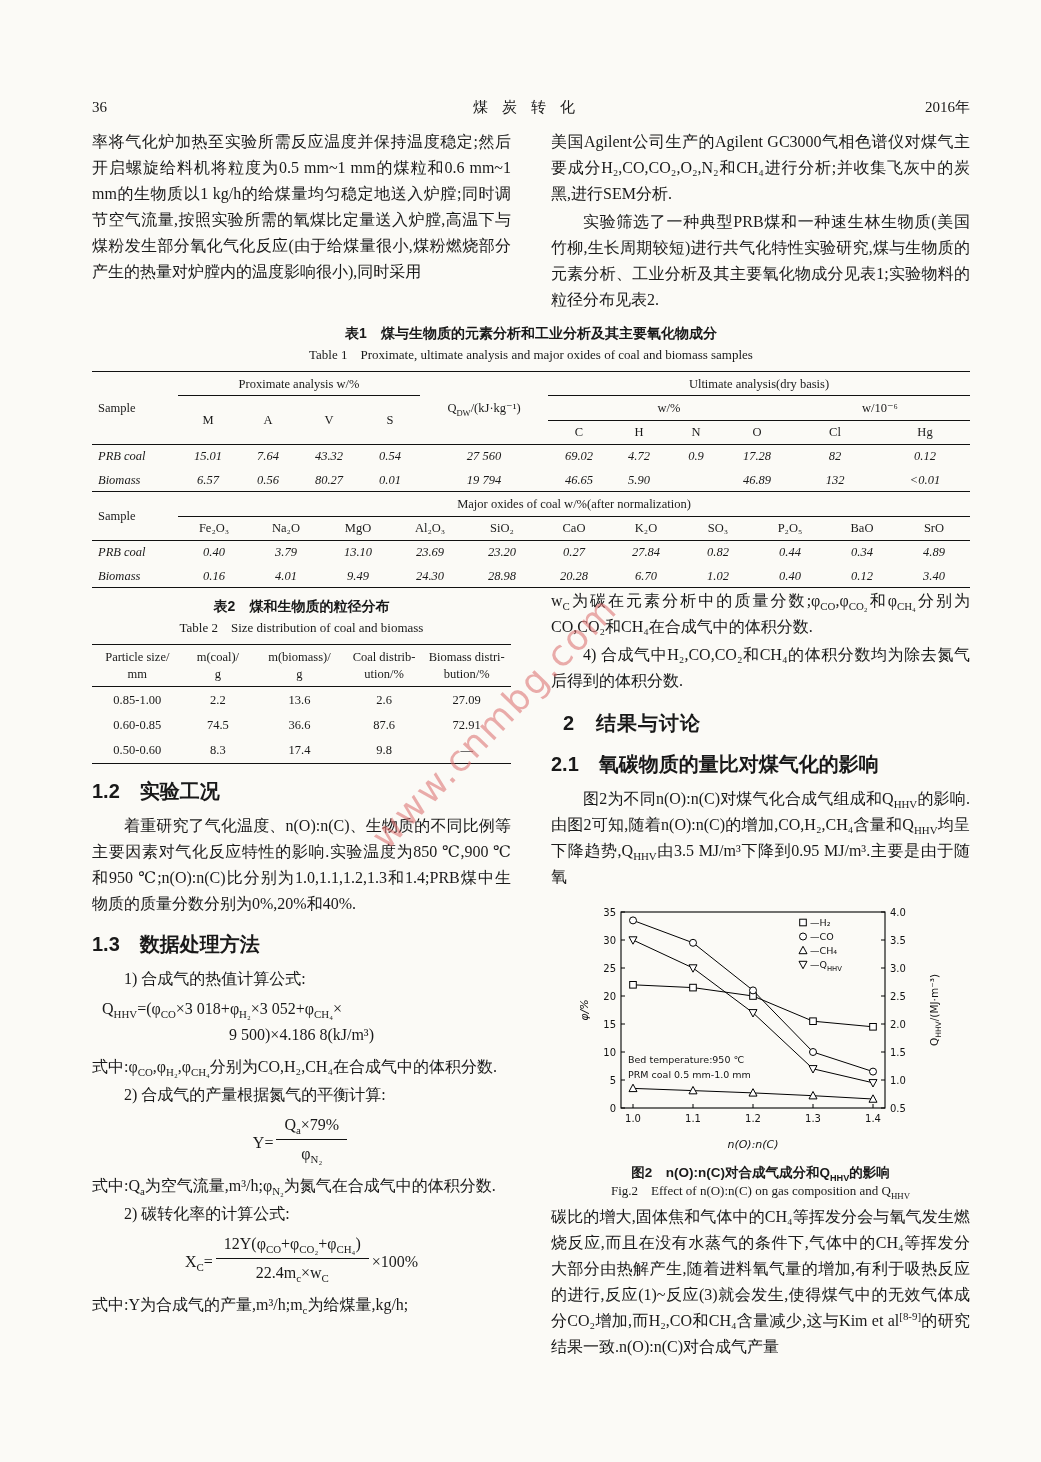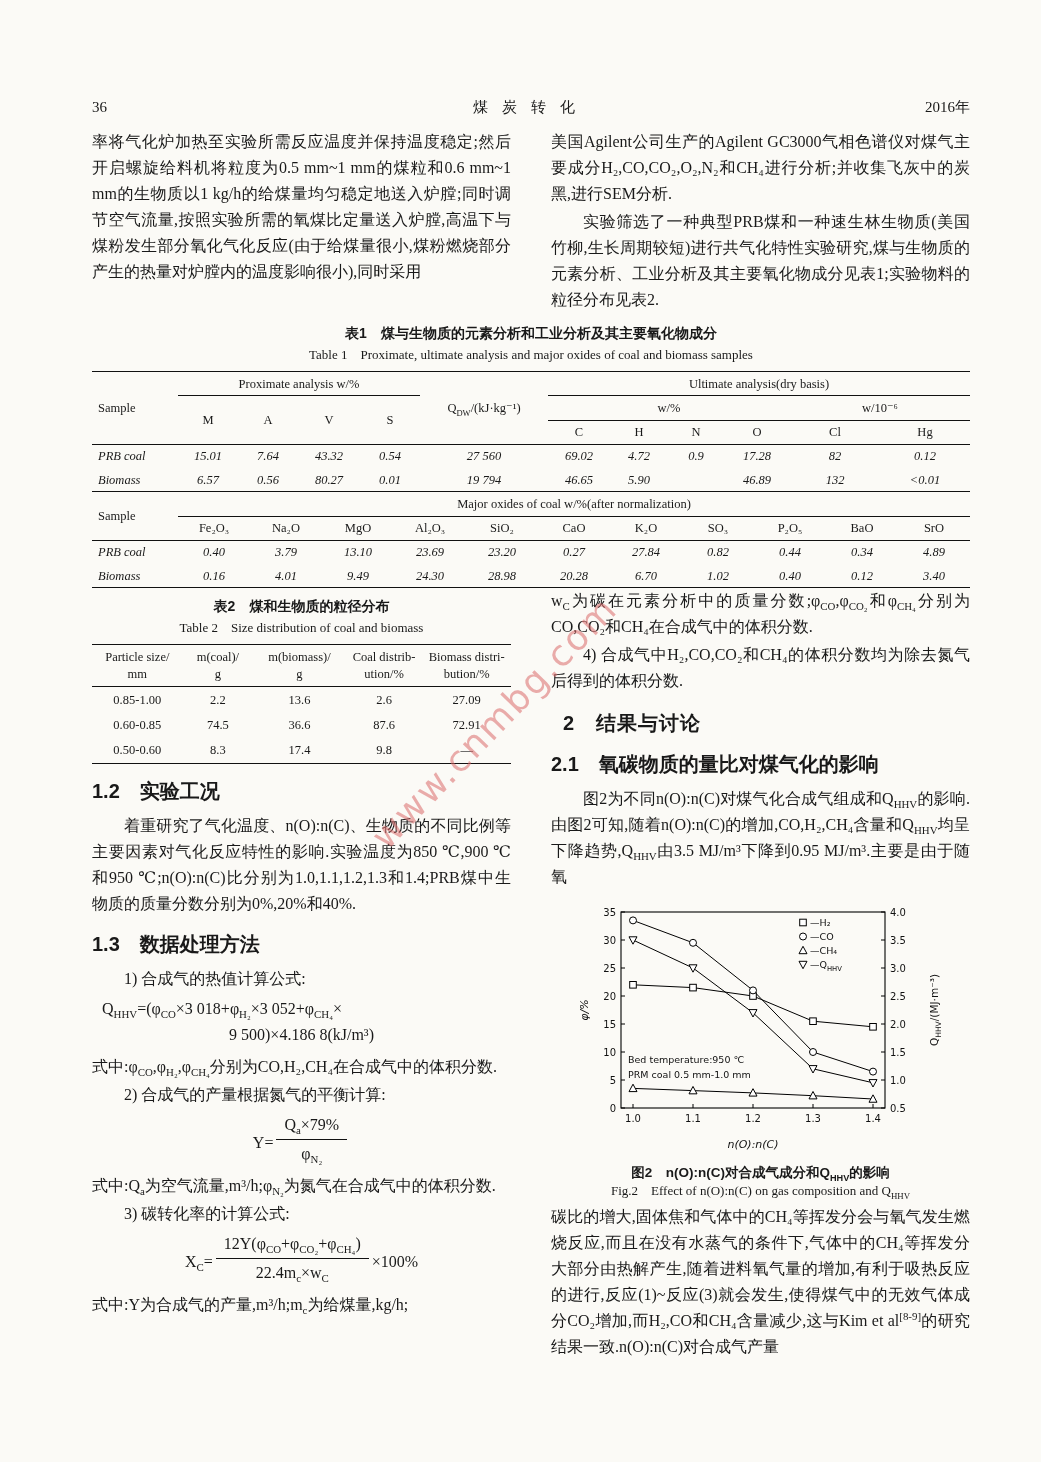--- a/index.html
+++ b/index.html
@@ -286,21 +286,21 @@
         <div class="eq">
           <div class="eq-l1">Q<sub>HHV</sub>=(φ<sub>CO</sub>×3 018+φ<sub>H₂</sub>×3 052+φ<sub>CH₄</sub>×</div>
           <div class="eq-l2">9 500)×4.186 8(kJ/m³)</div>
         </div>
         <p>式中:φ<sub>CO</sub>,φ<sub>H₂</sub>,φ<sub>CH₄</sub>分别为CO,H₂,CH₄在合成气中的体积分数.</p>
         <p class="indent">2) 合成气的产量根据氮气的平衡计算:</p>
         <div class="eq center">
           <span>Y=</span><span class="frac"><span class="num">Q<sub>a</sub>×79%</span><span class="den">φ<sub>N₂</sub></span></span>
         </div>
         <p>式中:Q<sub>a</sub>为空气流量,m³/h;φ<sub>N₂</sub>为氮气在合成气中的体积分数.</p>
-        <p class="indent">3) 碳转化率的计算公式:</p>
+        <p class="indent">2) 碳转化率的计算公式:</p>
         <div class="eq center">
           <span>X<sub>C</sub>=</span><span class="frac"><span class="num">12Y(φ<sub>CO</sub>+φ<sub>CO₂</sub>+φ<sub>CH₄</sub>)</span><span class="den">22.4m<sub>c</sub>×w<sub>C</sub></span></span><span>×100%</span>
         </div>
         <p>式中:Y为合成气的产量,m³/h;m<sub>c</sub>为给煤量,kg/h;</p>
       </div>
 
       <div class="col">
         <p>w<sub>C</sub>为碳在元素分析中的质量分数;φ<sub>CO</sub>,φ<sub>CO₂</sub>和φ<sub>CH₄</sub>分别为CO,CO₂和CH₄在合成气中的体积分数.</p>
         <p class="indent">4) 合成气中H₂,CO,CO₂和CH₄的体积分数均为除去氮气后得到的体积分数.</p>
 

